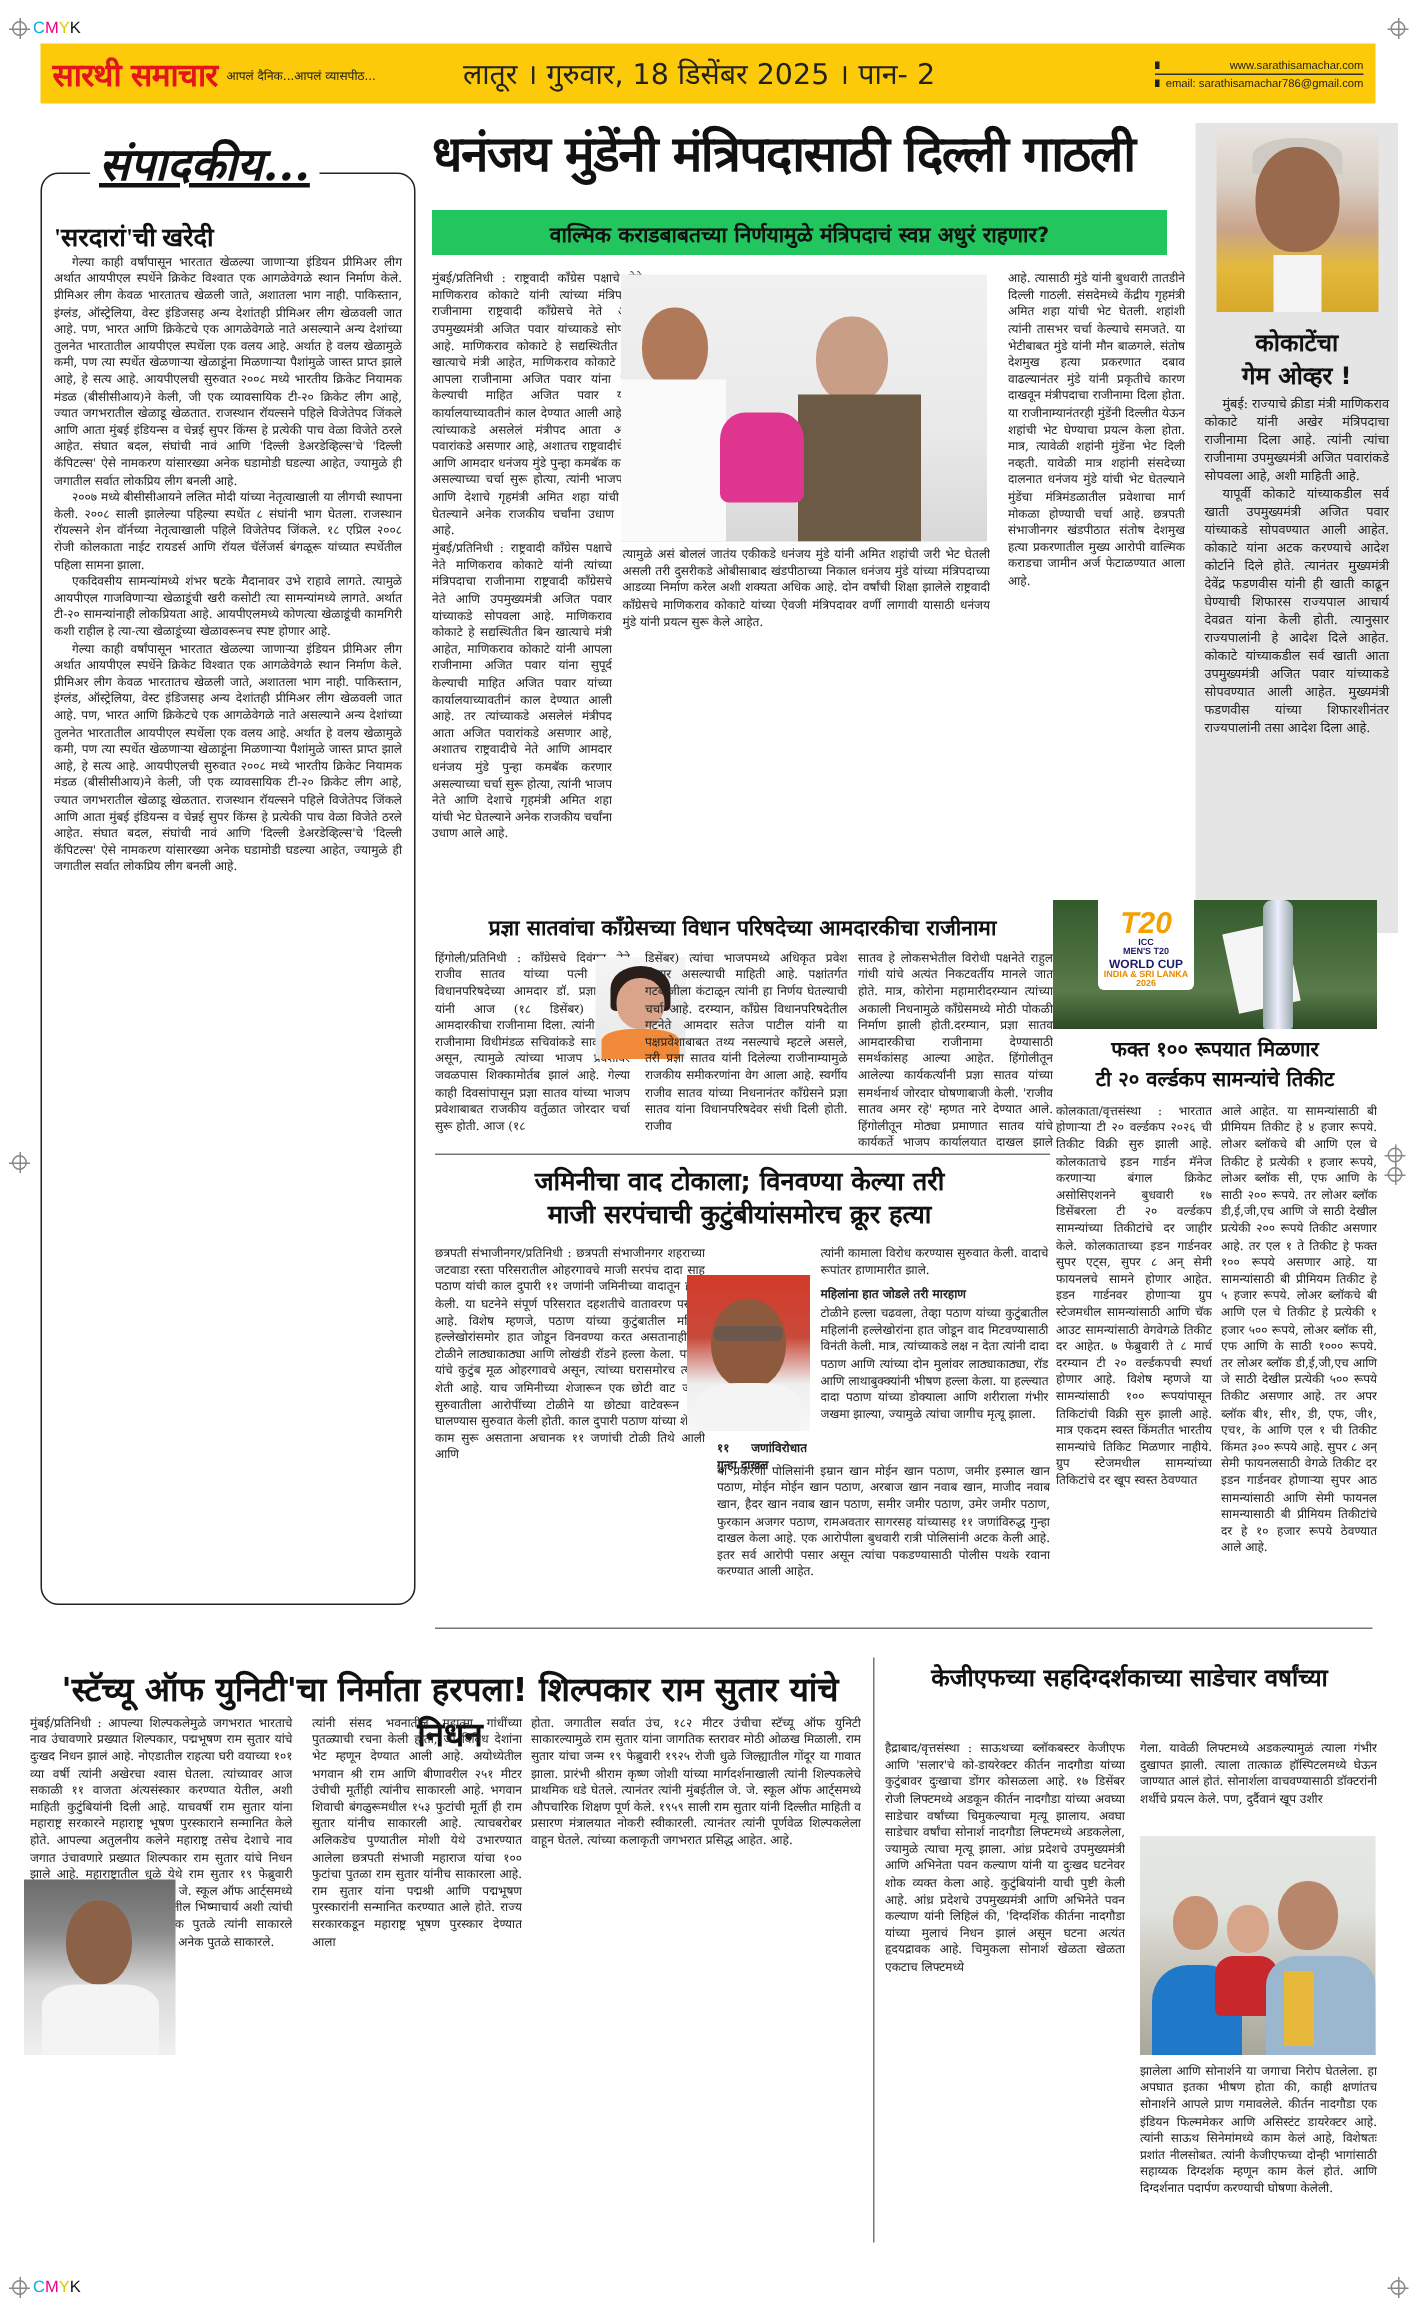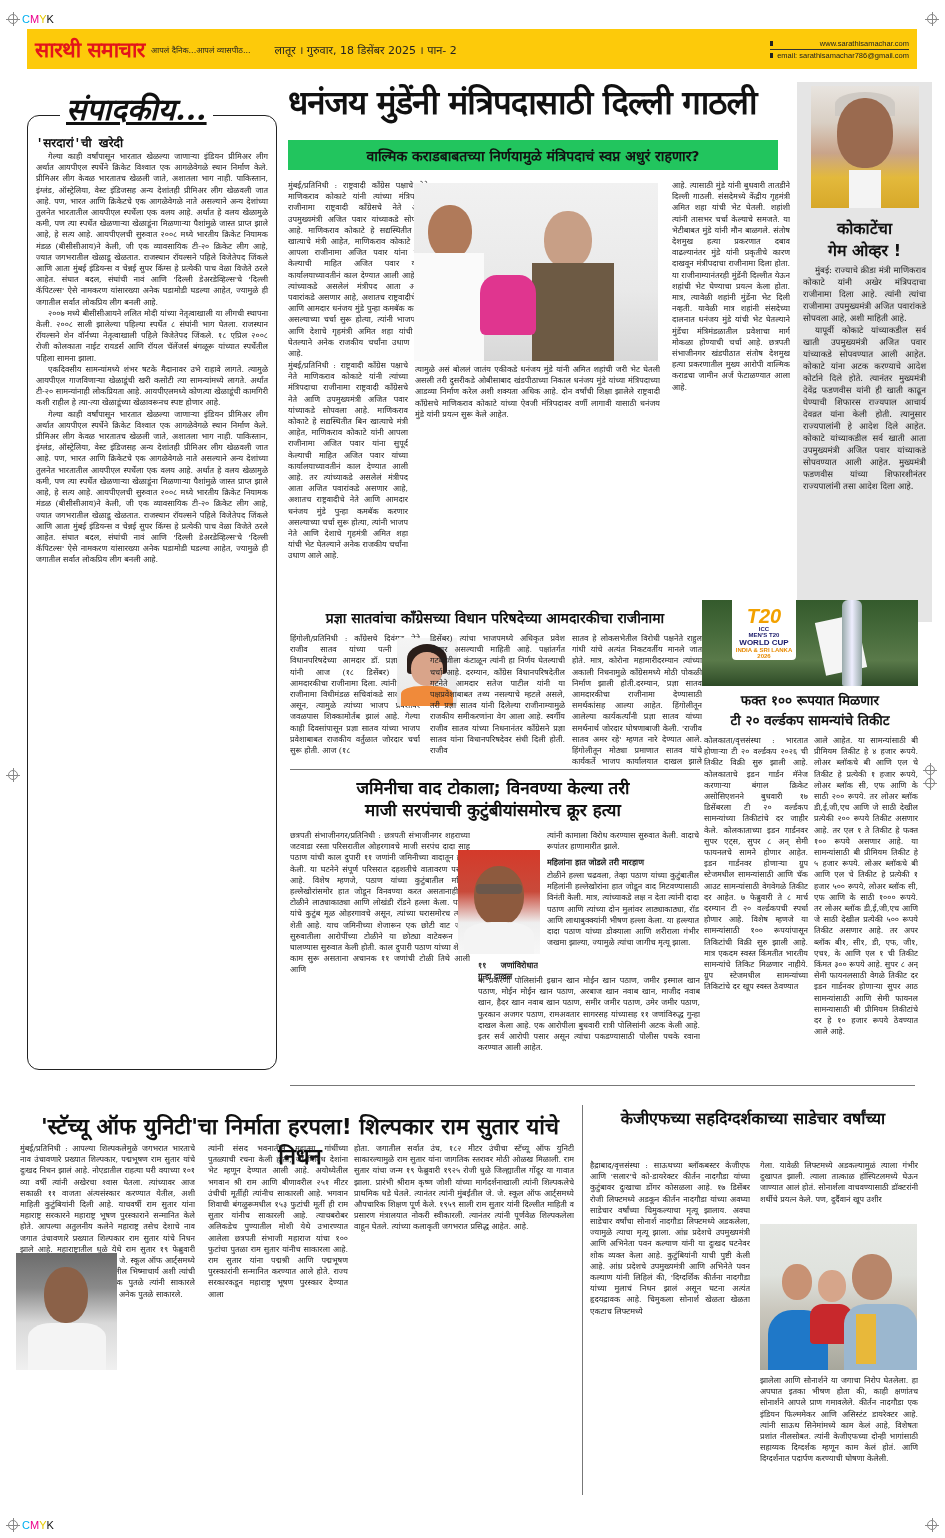--- a/index.html
+++ b/index.html
@@ -11,30 +11,30 @@
   .cmyk .reg::before { content: ""; position: absolute; left: -3px; right: -3px; top: 4px; height: 1px; background: #888; }
   .cmyk .reg::after { content: ""; position: absolute; top: -3px; bottom: -3px; left: 4px; width: 1px; background: #888; }
   .reg-right { position: absolute; right: 8px; width: 10px; height: 10px; border: 1px solid #888; border-radius: 50%; }
   .reg-right::before { content: ""; position: absolute; left: -3px; right: -3px; top: 4px; height: 1px; background: #888; }
   .reg-right::after { content: ""; position: absolute; top: -3px; bottom: -3px; left: 4px; width: 1px; background: #888; }
   .c { color: #00aeef; } .m { color: #ec008c; } .y { color: #e6c800; } .k { color: #111; }
 
   .masthead { position: absolute; left: 27px; top: 29px; width: 890px; height: 40px; background: #fdca0a; display: flex; align-items: center; padding: 0 8px; }
   .brand { font-family: "DejaVu Sans", sans-serif; font-weight: bold; font-size: 21px; color: #e3141b; letter-spacing: -0.5px; }
   .tagline { font-family: "DejaVu Sans", sans-serif; font-size: 8px; margin-left: 6px; color: #222; }
-  .dateline { font-family: "DejaVu Sans", sans-serif; font-size: 11px; font-weight: 500; margin-left: 24px; color: #222; }
+  .dateline { font-family: "DejaVu Sans", sans-serif; font-size: 19px; font-weight: 500; margin-left: 58px; color: #222; }
   .contacts { margin-left: auto; font-family: "Liberation Sans", sans-serif; font-size: 7.5px; color: #222; }
   .contacts div { display: flex; align-items: center; gap: 4px; padding: 1px 0; justify-content: space-between; }
   .contacts div:first-child { border-bottom: 1px solid #333; }
   .contacts .sq { width: 3px; height: 5px; background: #222; display: inline-block; }
 
   
   .editorial { position: absolute; left: 27px; top: 115px; width: 250px; height: 955px; border: 1.5px solid #222; border-radius: 12px; padding: 6px 8px; overflow: hidden; }
   .ed-title { position: absolute; left: 60px; top: 88px; font-family: "DejaVu Serif", serif; font-style: italic; font-size: 30px; font-weight: bold; background: #fff; padding: 0 6px; text-decoration: underline; z-index: 2; }
-  .ed-head { font-family: Liberation Mono, monospace; font-size: 12px; font-weight: bold; margin-top: 12px; }
+  .ed-head { font-family: Liberation Serif, serif; font-size: 17px; font-weight: bold; margin-top: 24px; }
   .body-text { font-size: 8px; line-height: 11.2px; text-align: justify; color: #222; }
   .body-text p { text-indent: 12px; }
 
   
   .lead-head { position: absolute; left: 288px; top: 82px; width: 490px; font-family: "DejaVu Sans", sans-serif; font-weight: bold; font-size: 33px; line-height: 42px; letter-spacing: -1px; }
   .lead-sub { position: absolute; left: 288px; top: 140px; width: 490px; height: 30px; background: #22c55e; font-family: "DejaVu Sans", sans-serif; font-weight: bold; font-size: 14px; display: flex; align-items: center; justify-content: center; }
   .col { position: absolute; overflow: hidden; }
   .photo { position: absolute; overflow: hidden; }
 
   .sidebar { position: absolute; left: 797px; top: 82px; width: 135px; height: 540px; background: #e5e5e5; padding: 4px 6px; }

